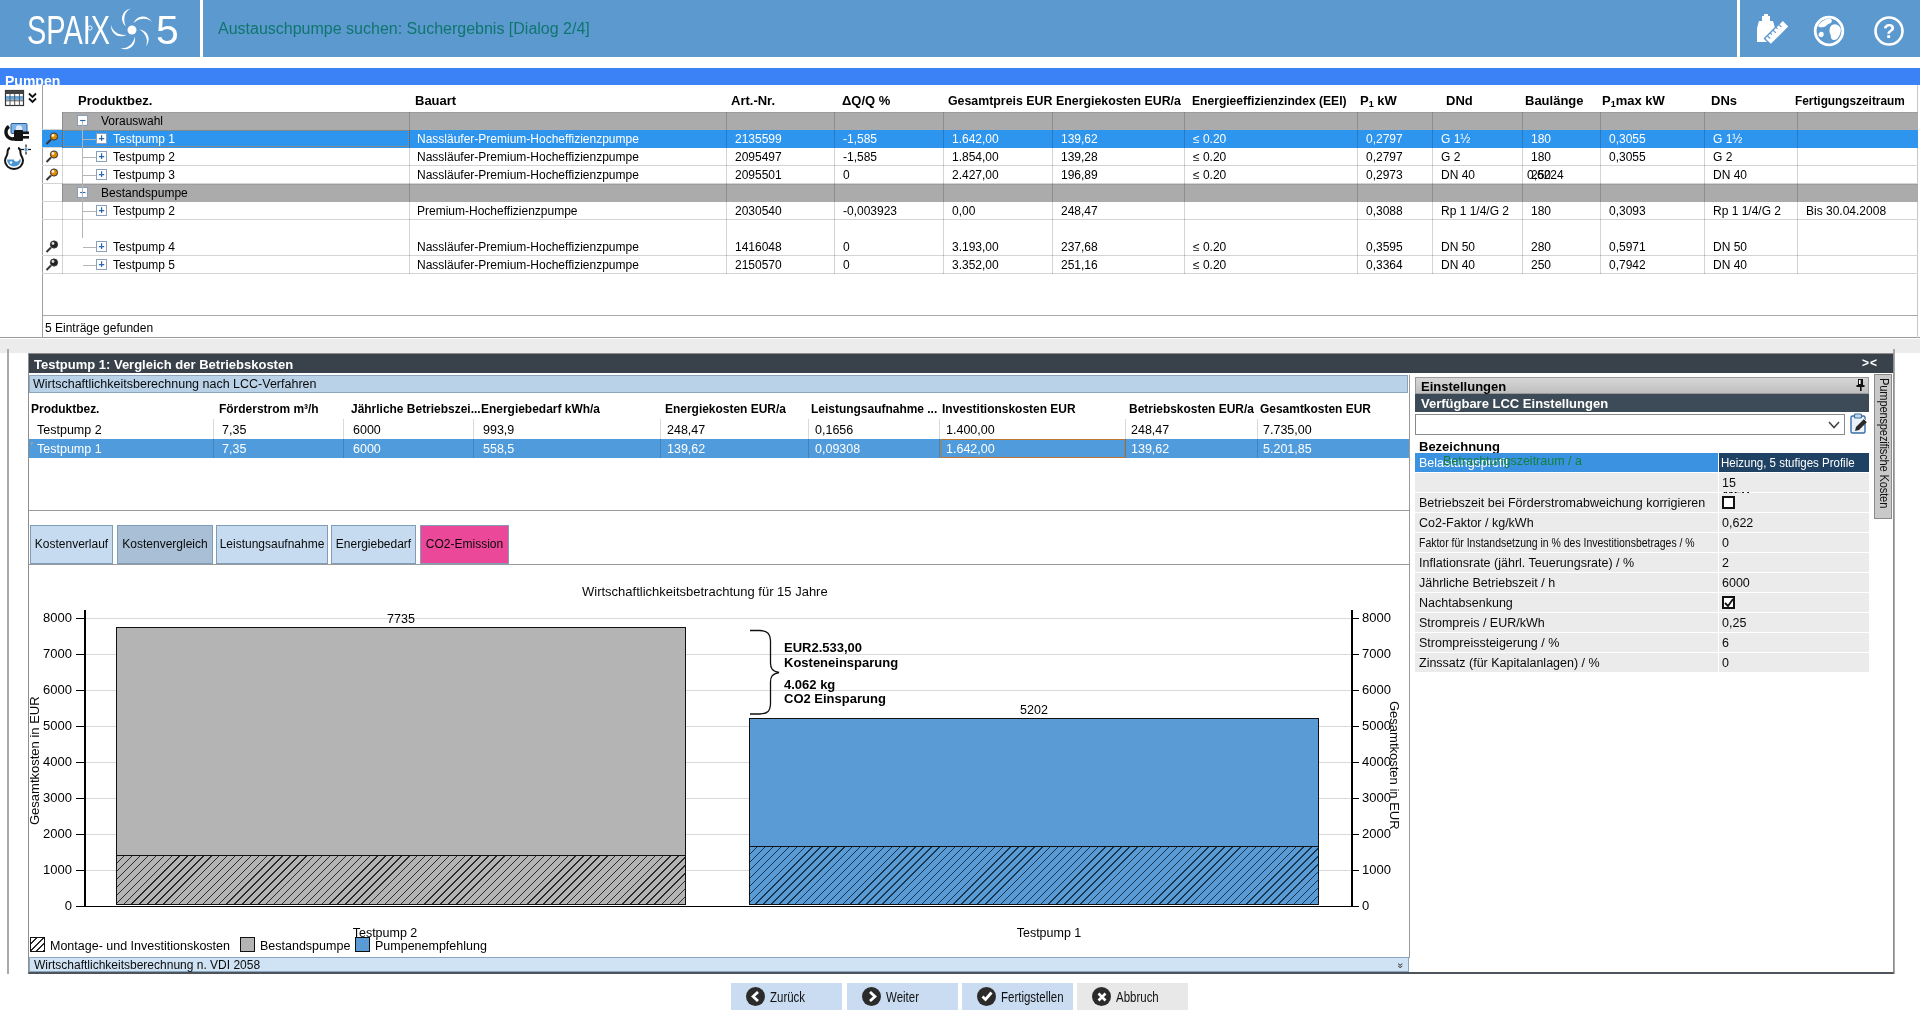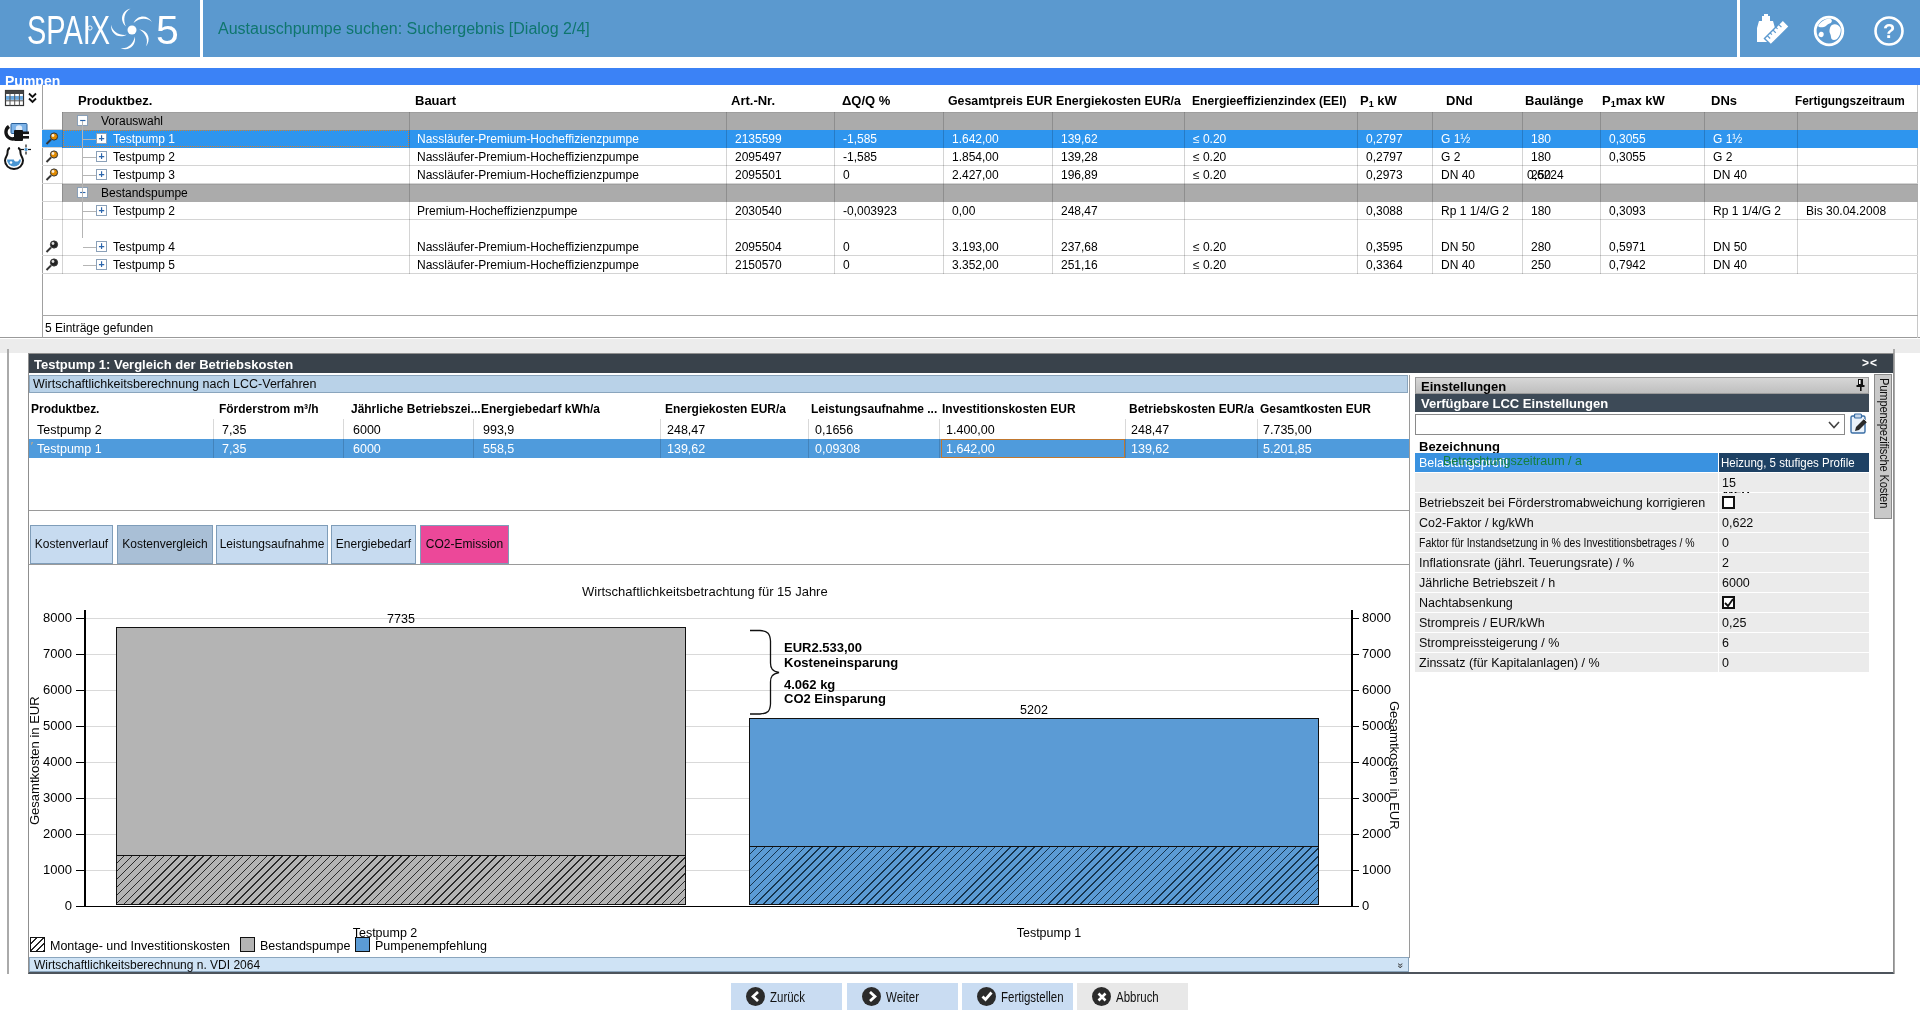--- a/index.html
+++ b/index.html
@@ -237,21 +237,21 @@
       <div class="mag" style="">
         <svg width="16" height="16" viewBox="0 0 16 16" style="position:absolute;left:2px;top:1px;">
           <circle cx="10" cy="5.5" r="3.6" fill="#222" stroke="#333" stroke-width="1"></circle>
           <circle cx="9" cy="4.5" r="1.4" fill="#fff" fill-opacity="0.85"></circle>
           <line x1="7" y1="8.5" x2="2.5" y2="13" stroke="#333" stroke-width="2"></line>
         </svg>
       </div>
       <div class="pm" style="left:96px;">+</div>
       <span style="left:113px;">Testpump 4</span>
       <span style="left:417px;">Nassläufer-Premium-Hocheffizienzpumpe</span>
-      <span style="left:735px;">2095504</span>
+      <span style="left:735px;">1416048</span>
       <span style="left:843px;">0</span>
       <span style="left:952px;">3.193,00</span>
       <span style="left:1061px;">237,68</span>
       <span style="left:1193px;">≤ 0.20</span>
       <span style="left:1366px;">0,3595</span>
       <span style="left:1441px;">DN 50</span>
       <span style="left:1531px;">280</span>
       <span style="left:1609px;">0,5971</span>
       <span style="left:1713px;">DN 50</span>
       <span style="left:1806px;"></span>
@@ -448,21 +448,21 @@
 <div class="abs b" style="left:784px;top:691px;font-size:13px;">CO2 Einsparung</div>
 <div class="abs" style="left:30px;top:937px;width:15px;height:15px;border:1px solid #111;background:repeating-linear-gradient(135deg,#fff 0px,#fff 3.5px,#2a2a2a 3.5px,#2a2a2a 4.6px);"></div>
 <div class="abs" style="left:50px;top:939px;font-size:12.5px;">Montage- und Investitionskosten</div>
 <div class="abs" style="left:240px;top:937px;width:15px;height:15px;border:1px solid #111;background:#b4b4b4;"></div>
 <div class="abs" style="left:260px;top:939px;font-size:12.5px;">Bestandspumpe</div>
 <div class="abs" style="left:355px;top:937px;width:15px;height:15px;border:1px solid #111;background:#5b9bd5;"></div>
 <div class="abs" style="left:375px;top:939px;font-size:12.5px;">Pumpenempfehlung</div>
 </div>
 
 <div class="abs" style="left:29px;top:957px;width:1380px;height:15px;background:#cfe3f5;border:1px solid #8aa5bd;"></div>
-<div class="abs" style="left:34px;top:958px;font-size:12px;color:#0a0a0a;">Wirtschaftlichkeitsberechnung n. VDI 2064</div>
+<div class="abs" style="left:34px;top:958px;font-size:12px;color:#0a0a0a;">Wirtschaftlichkeitsberechnung n. VDI 2058</div>
 <div class="abs" style="left:1398px;top:960px;font-size:10px;color:#333;transform:rotate(90deg);">»</div>
 
 <div id="rightpanel" class="abs" style="left:0;top:0;width:1920px;height:0;">
 <div class="abs" style="left:1415px;top:377px;width:454px;height:17px;background:linear-gradient(#d6d6d6,#bfbfbf);border:1px solid #9a9a9a;"></div>
 <div class="abs b" style="left:1421px;top:379px;font-size:13px;">Einstellungen</div>
 <svg class="abs" style="left:1853px;top:378px;" width="14" height="14" viewBox="0 0 14 14">
 <g fill="#111">
         <rect x="5" y="1" width="5" height="6"></rect>
         <rect x="3.5" y="7" width="8" height="2"></rect>
         <rect x="7" y="9" width="1.6" height="4"></rect>

